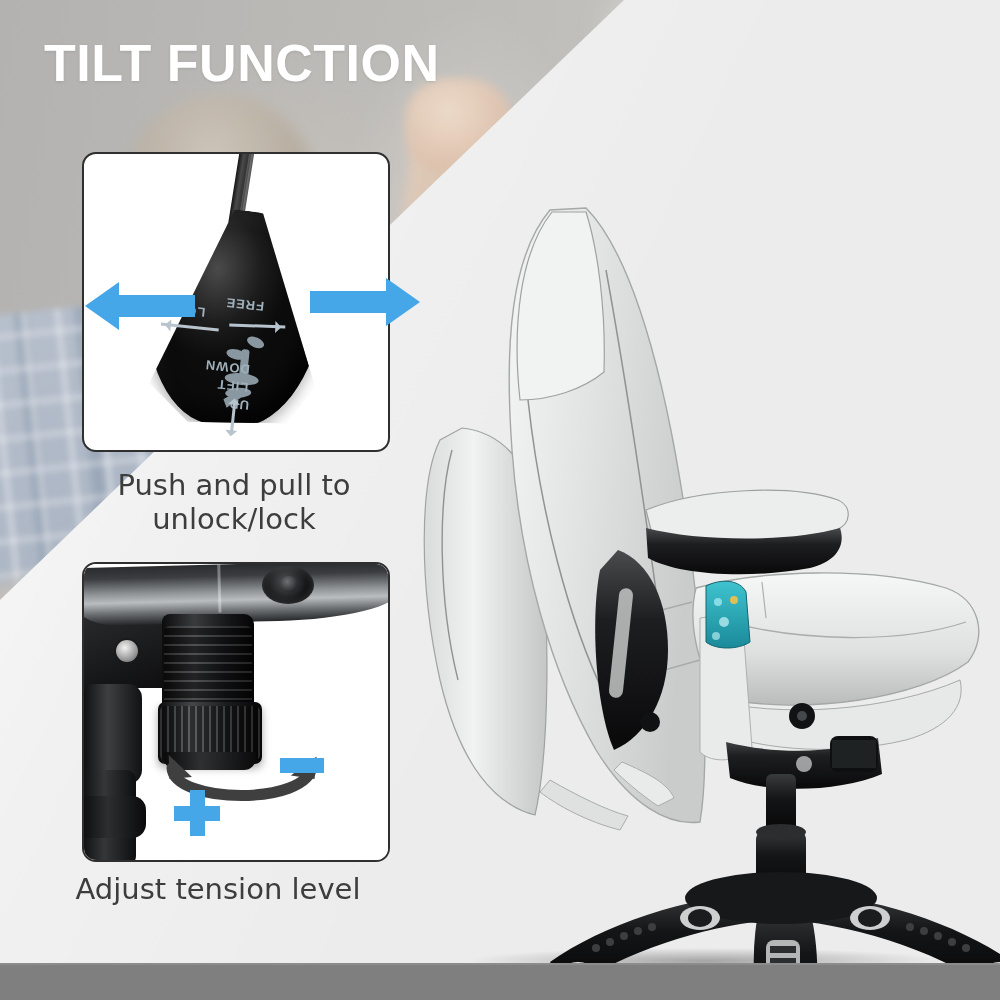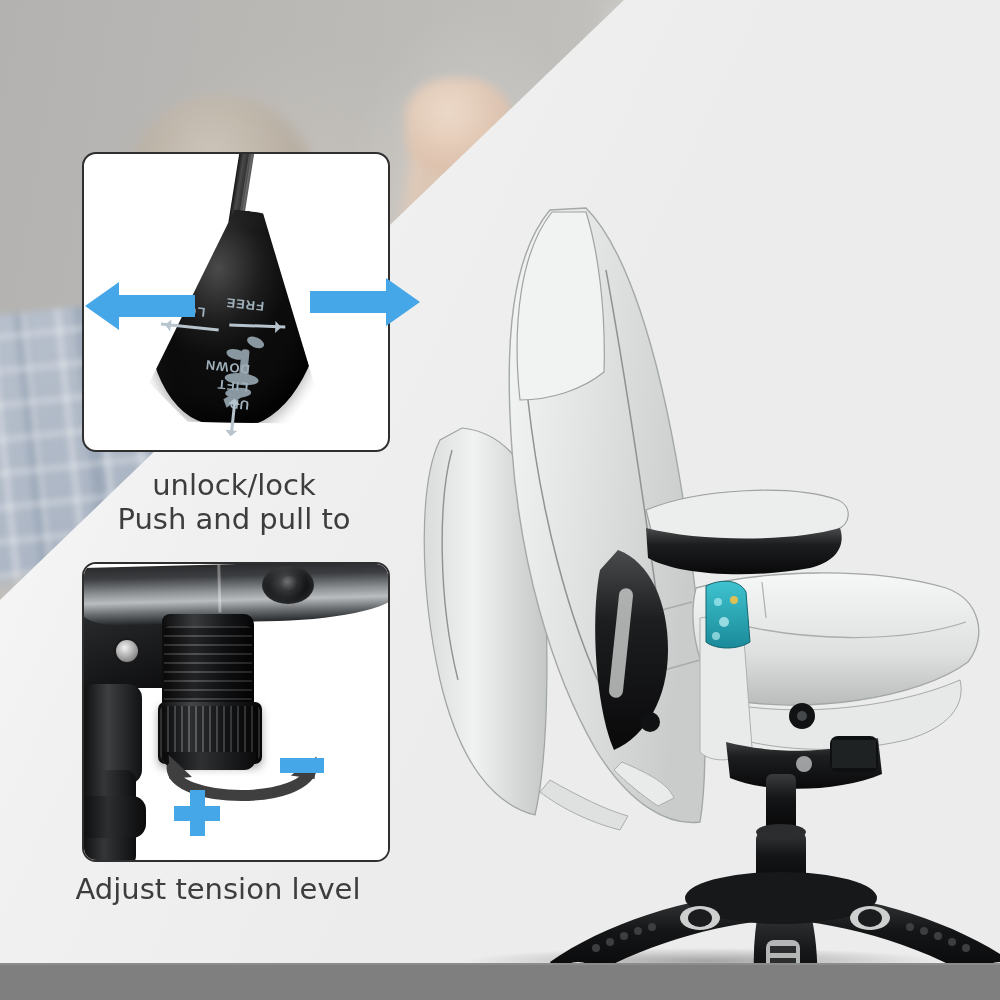--- a/index.html
+++ b/index.html
@@ -300,20 +300,21 @@
     <circle cx="388" cy="872" r="17" fill="#121314"></circle>
     <ellipse cx="300" cy="768" rx="20" ry="12" fill="#cdd0cf"></ellipse>
     <ellipse cx="300" cy="768" rx="12" ry="9" fill="#1b1c1e"></ellipse>
     <ellipse cx="470" cy="768" rx="20" ry="12" fill="#cdd0cf"></ellipse>
     <ellipse cx="470" cy="768" rx="12" ry="9" fill="#1b1c1e"></ellipse>
   </svg>
 
   <div class="floor-top"></div>
   <div class="floor"></div>
 
+  <div class="title">TILT FUNCTION</div>
 
   <div class="card" id="card-lever">
     <div class="lever-stem"></div>
     <div class="lever-stem2"></div>
     <div class="knob-body"></div>
     <div class="knob-face">
       <div class="glyph" id="g-free">FREE</div>
       <div class="glyph" id="g-lock">LOCK</div>
       <div class="glyph-arrow-l"></div>
       <div class="glyph-arrow-r"></div>
@@ -333,22 +334,22 @@
   </div>
 
   <svg class="arrow-blue" id="arrow-left" width="110" height="56" viewBox="0 0 110 56">
     <path d="M0 28 L34 4 L34 17 L110 17 L110 39 L34 39 L34 52 Z" fill="#46a7e8"></path>
   </svg>
   <svg class="arrow-blue" id="arrow-right" width="110" height="56" viewBox="0 0 110 56">
     <path d="M110 28 L76 4 L76 17 L0 17 L0 39 L76 39 L76 52 Z" fill="#46a7e8"></path>
   </svg>
 
   <div class="caption" id="cap-lever">
+    <div>Push and pull to</div>
     <div>unlock/lock</div>
-    <div>Push and pull to</div>
   </div>
 
   <div class="card" id="card-knob">
     <div class="kphoto">
       <div class="k-brkt"></div>
       <div class="k-top-plate">
         <div class="k-plate-seam"></div>
       </div>
       <div class="k-dial"></div>
       <div class="k-dial-core"></div>

